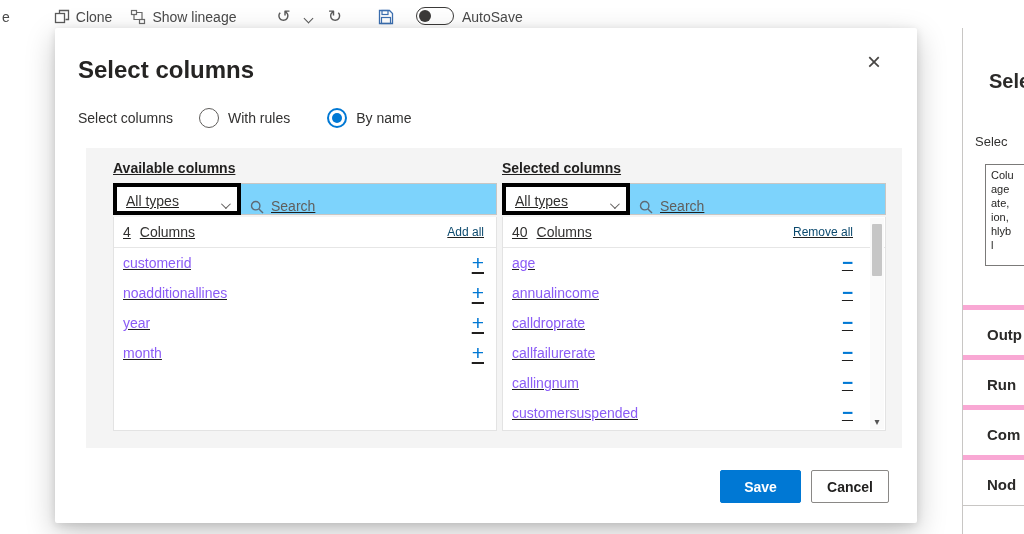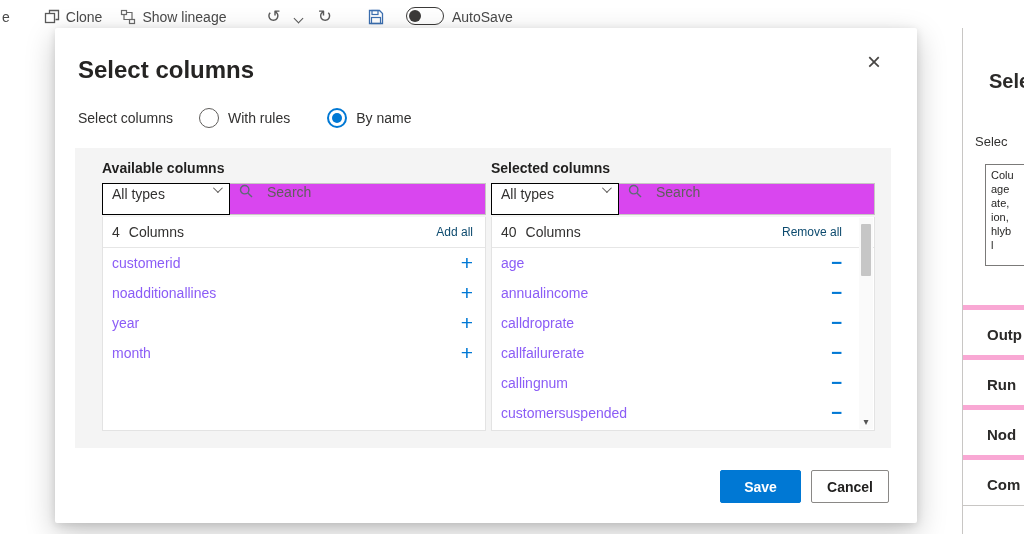--- a/index.html
+++ b/index.html
@@ -37,29 +37,29 @@
 
   .radio-row { position:absolute; left:23px; top:80px; display:flex; align-items:center; }
   .radio-row .group-label { font-size:14px; color:#323130; margin-right:26px; }
   .radio-opt { display:flex; align-items:center; gap:9px; margin-right:37px; cursor:pointer; }
   .radio-circle { width:20px; height:20px; border-radius:50%; border:1px solid #605e5c; background:#fff;
                   display:flex; align-items:center; justify-content:center; flex:0 0 auto; }
   .radio-circle.selected { border:2px solid #0078d4; }
   .radio-circle.selected::after { content:""; width:10px; height:10px; border-radius:50%; background:#0078d4; }
   .radio-opt span.lbl { font-size:14px; color:#323130; }
 
-  .panel { position:absolute; left:20px; top:120px; width:816px; height:300px; background:#f4f4f4;
-           display:flex; gap:5px; padding:12px 16px 14px 27px; }
+  .panel { position:absolute; left:31px; top:120px; width:816px; height:300px; background:#f4f4f4;
+           display:flex; gap:5px; padding:12px 16px 14px 27px;text-decoration:underline; }
   .col { flex:1; display:flex; flex-direction:column; min-width:0; }
   .col-header { font-size:14px; font-weight:700; color:#201f1e; margin-bottom:7px; }
   .controls { display:flex; height:32px; }
-  .dropdown { width:128px; background:#fff; border:1px solid #000000; display:flex; align-items:flex-start;
+  .dropdown { width:128px; background:#fff; border:4px solid #000000; display:flex; align-items:flex-end;
               justify-content:space-between; padding:2px 9px; font-size:14px; color:#323130; cursor:pointer; }
   .dd-chev { display:inline-block; width:7px; height:7px; border-right:1.3px solid #605e5c; border-bottom:1.3px solid #605e5c; transform:rotate(45deg) translateY(-2px); }
-  .searchbox { flex:1; background:#d946ef; border:1px solid #c8c6c4; border-left:none; display:flex; align-items:flex-start; gap:14px; padding:0 9px; min-width:0; }
+  .searchbox { flex:1; background:#7dd3fc; border:1px solid #c8c6c4; border-left:none; display:flex; align-items:flex-end; gap:7px; padding:0 9px; min-width:0; }
   .searchbox input { border:none; outline:none; background:transparent; font-size:14px; color:#323130; width:100%;
                      font-family:"Liberation Sans", sans-serif; }
   .searchbox input::placeholder { color:#605e5c; opacity:1; }
 
   .listbox { background:#fff; margin-top:2px; height:214px; position:relative; overflow:hidden; border:1px solid #e3e3e3; border-top:none; }
   .count-row { height:31px; display:flex; align-items:center; justify-content:space-between;
                padding:0 12px 0 9px; border-bottom:1px solid #e6e6e6; }
   .count-left { display:flex; align-items:baseline; }
   .count-val { font-size:14px; color:#323130; margin-right:9px; }
   .count-unit { font-size:14px; color:#323130; }
@@ -82,21 +82,21 @@
 
   .search-svg, .icon-svg { display:block; }
 </style>
 </head>
 <body>
 
 <div class="screen">
 
   <div class="topbar">
     <span class="tb-item" style="margin-left:0">e</span>
-    <span class="tb-item" style="margin-left:34px">
+    <span class="tb-item" style="margin-left:44px">
       <span class="tb-icon">
         <svg class="icon-svg" width="16" height="16" viewBox="0 0 16 16">
             <rect x="1.5" y="4.5" width="9" height="9" fill="none" stroke="#5a5a5a" stroke-width="1.3"></rect>
             <path d="M5.5 4.5v-3h9v9h-3" fill="none" stroke="#5a5a5a" stroke-width="1.3"></path>
           </svg>
       </span>
       <span>Clone</span>
     </span>
     <span class="tb-item" style="margin-left:18px">
       <span class="tb-icon">
@@ -141,22 +141,22 @@
       <div>Colu</div>
       <div>age</div>
       <div>ate,</div>
       <div>ion,</div>
       <div>hlyb</div>
       <div>l</div>
     </div>
     <div class="sp-sections">
       <div class="sp-section">Outp</div>
       <div class="sp-section">Run</div>
+      <div class="sp-section">Com</div>
       <div class="sp-section">Nod</div>
-      <div class="sp-section">Com</div>
       <div class="sp-bottom-line"></div>
     </div>
   </div>
 
   <div class="dialog">
     <div class="dlg-title">Select columns</div>
     <div class="dlg-close">×</div>
 
     <div class="radio-row">
       <span class="group-label">Select columns</span>

